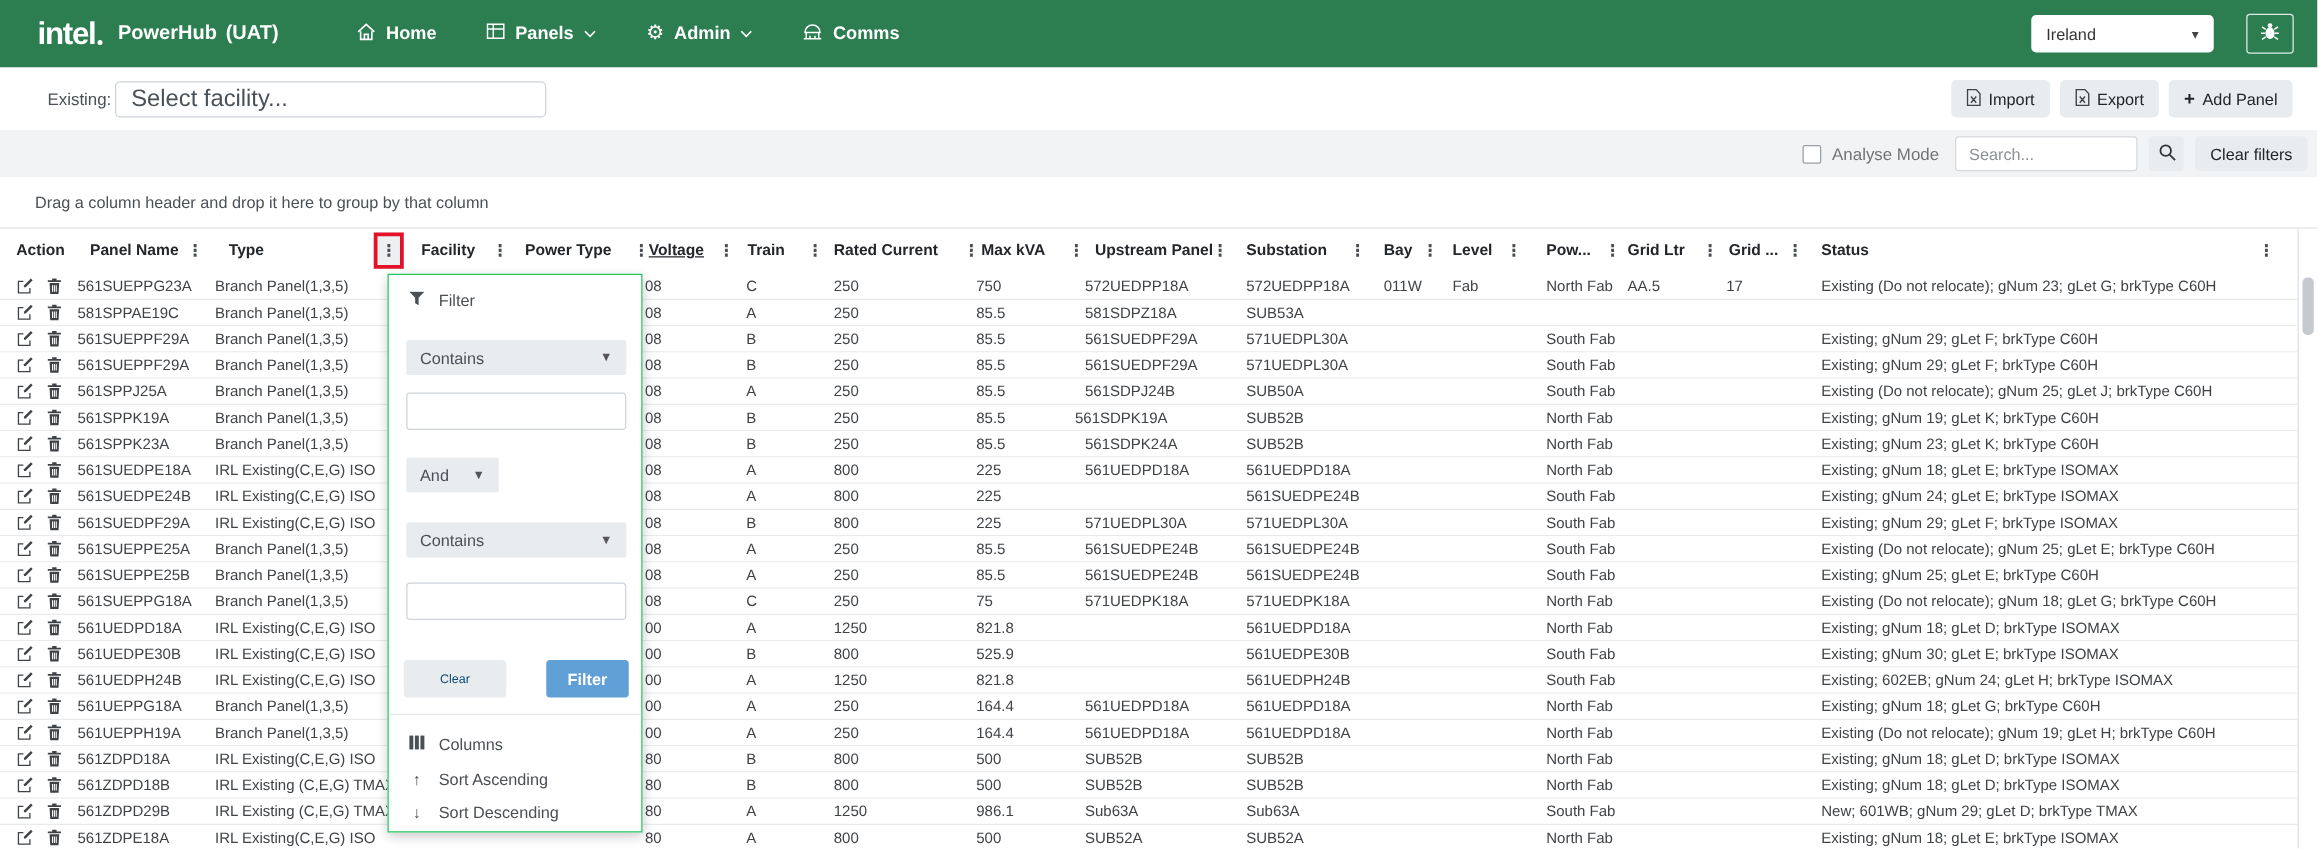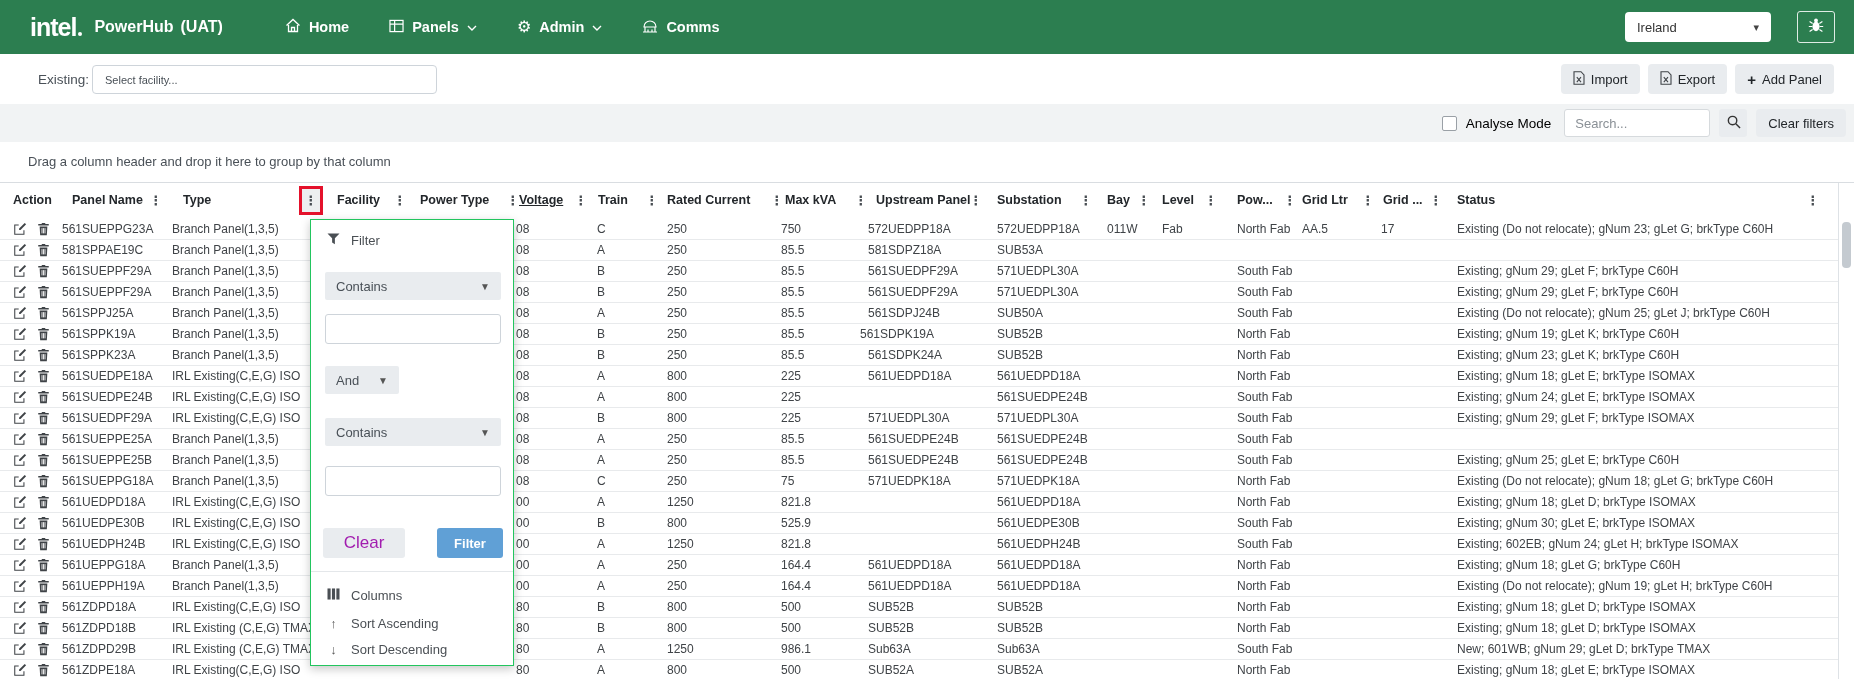--- a/index.html
+++ b/index.html
@@ -23,34 +23,34 @@
     justify-content:space-between; padding:0 12px; cursor:pointer; }
   .region-arrow { color:#444; font-size:11px; }
   .bug-button { position:absolute; right:19px; top:11px; width:38px; height:32px;
     border:1px solid rgba(255,255,255,.85); border-radius:3px; display:flex;
     align-items:center; justify-content:center; cursor:pointer; background:transparent; }
 
   
   .facility-bar { position:absolute; top:54px; left:0; width:100%; height:50px; background:#fff; }
   .facility-label { position:absolute; left:38px; top:18px; font-size:13.5px; color:#495057; }
   .facility-input { position:absolute; left:92px; top:11px; width:345px; height:29px;
-    border:1px solid #ced4da; border-radius:4px; padding:0 12px; font-size:11px; color:#333;
+    border:1px solid #ced4da; border-radius:4px; padding:0 12px; font-size:19px; color:#333;
     font-family:inherit; }
   .facility-input::placeholder { color:#495057; }
   .fb-buttons { position:absolute; right:20px; top:10px; display:flex; gap:8px; }
   .btn-gray { height:30px; background:#e9ecef; border:none; border-radius:4px; font-size:13px;
     color:#212529; display:flex; align-items:center; gap:6px; padding:0 12px; cursor:pointer;
     font-family:inherit; }
   .plus-glyph { font-weight:bold; font-size:15px; }
 
   
   .toolbar { position:absolute; top:104px; left:0; width:100%; height:38px; background:#f1f3f4; }
   .toolbar-right { position:absolute; right:8px; top:0; height:38px; display:flex; align-items:center; gap:9px; }
   .checkbox { width:15px; height:15px; background:#fff; border:1px solid #9aa0a6; border-radius:2px; cursor:pointer; }
-  .analyse-label { font-size:13.5px; color:#000000; margin-right:4px; }
+  .analyse-label { font-size:13.5px; color:#737373; margin-right:4px; }
   .search-input { width:146px; height:28px; background:#fff; border:1px solid #d6dadd; border-radius:3px;
     padding:0 10px; font-size:13px; color:#333; font-family:inherit; }
   .search-input::placeholder { color:#8a9096; }
   .search-btn { width:28px; height:28px; background:#e9ecef; border:none; border-radius:3px;
     display:flex; align-items:center; justify-content:center; cursor:pointer; }
   .clearfilters-btn { height:28px; }
 
   
   .group-bar { position:absolute; top:142px; left:0; width:100%; height:41px; background:#fff;
     border-bottom:1px solid #d9dde1; }
@@ -83,21 +83,21 @@
     gap:11px; padding-left:16px; font-size:13px; color:#4a4f54; cursor:pointer; }
   .mi-arrow { font-size:13px; color:#555; width:13px; text-align:center; }
   .menu-select { position:absolute; left:14px; width:176px; height:28px; background:#e9ecef; border-radius:2px;
     font-size:13px; color:#495057; display:flex; align-items:center; justify-content:space-between;
     padding:0 11px; cursor:pointer; }
   .menu-select.and { width:74px; }
   .sel-arrow { color:#555; font-size:10px; }
   .menu-input { position:absolute; left:14px; width:176px; height:30px; border:1px solid #ced4da;
     border-radius:3px; padding:0 8px; font-size:13px; font-family:inherit; }
   .btn-clear { position:absolute; left:12px; top:308px; width:82px; height:30px; background:#e9ecef;
-    border:none; border-radius:3px; font-size:17px; color:#a21caf; cursor:pointer; font-family:inherit; }
+    border:none; border-radius:3px; font-size:10px; color:#0c4a6e; cursor:pointer; font-family:inherit; }
   .btn-filter { position:absolute; left:126px; top:308px; width:66px; height:30px; background:#60a0d6;
     border:none; border-radius:3px; font-size:13px; font-weight:bold; color:#fff; cursor:pointer; font-family:inherit; }
   .menu-sep { position:absolute; top:351px; left:0; width:100%; height:1px; background:#e4e7ea; }
 </style>
 </head>
 <body>
 
 <div id="app">
 
   <div class="navbar">
@@ -447,20 +447,21 @@
           </svg></span>
         <span class="dcell" style="left: 62px;">561SUEPPE25A</span>
         <span class="dcell" style="left: 172px;">Branch Panel(1,3,5)</span>
         <span class="dcell" style="left: 516px;">08</span>
         <span class="dcell" style="left: 597px;">A</span>
         <span class="dcell" style="left: 667px;">250</span>
         <span class="dcell" style="left: 781px;">85.5</span>
         <span class="dcell" style="left: 868px;">561SUEDPE24B</span>
         <span class="dcell" style="left: 997px;">561SUEDPE24B</span>
         <span class="dcell" style="left: 1237px;">South Fab</span>
+        <span class="dcell" style="left: 1457px;">Existing (Do not relocate); gNum 25; gLet E; brkType C60H</span>
       </div>
       <div class="grid-row" style="top: 231px;">
         <span class="acticon" style="left:13px"><svg width="14" height="14" viewBox="0 0 16 16">
             <path fill="#3f4347" d="M13.4 1 15 2.6 8.6 9H7V7.4L13.4 1z"></path>
             <path fill="none" stroke="#3f4347" stroke-width="1.2" d="M12.5 9.5V14H2V3.5h4.5"></path>
           </svg></span>
         <span class="acticon" style="left:37px"><svg width="13" height="14" viewBox="0 0 14 16">
             <path fill="#3f4347" d="M5 1h4v1.4h4V4H1V2.4h4V1zM2.6 5h8.8L10.8 15H3.2L2.6 5z"></path>
             <path stroke="#fff" stroke-width="1" d="M5.3 7v6M7 7v6M8.7 7v6"></path>
           </svg></span>

